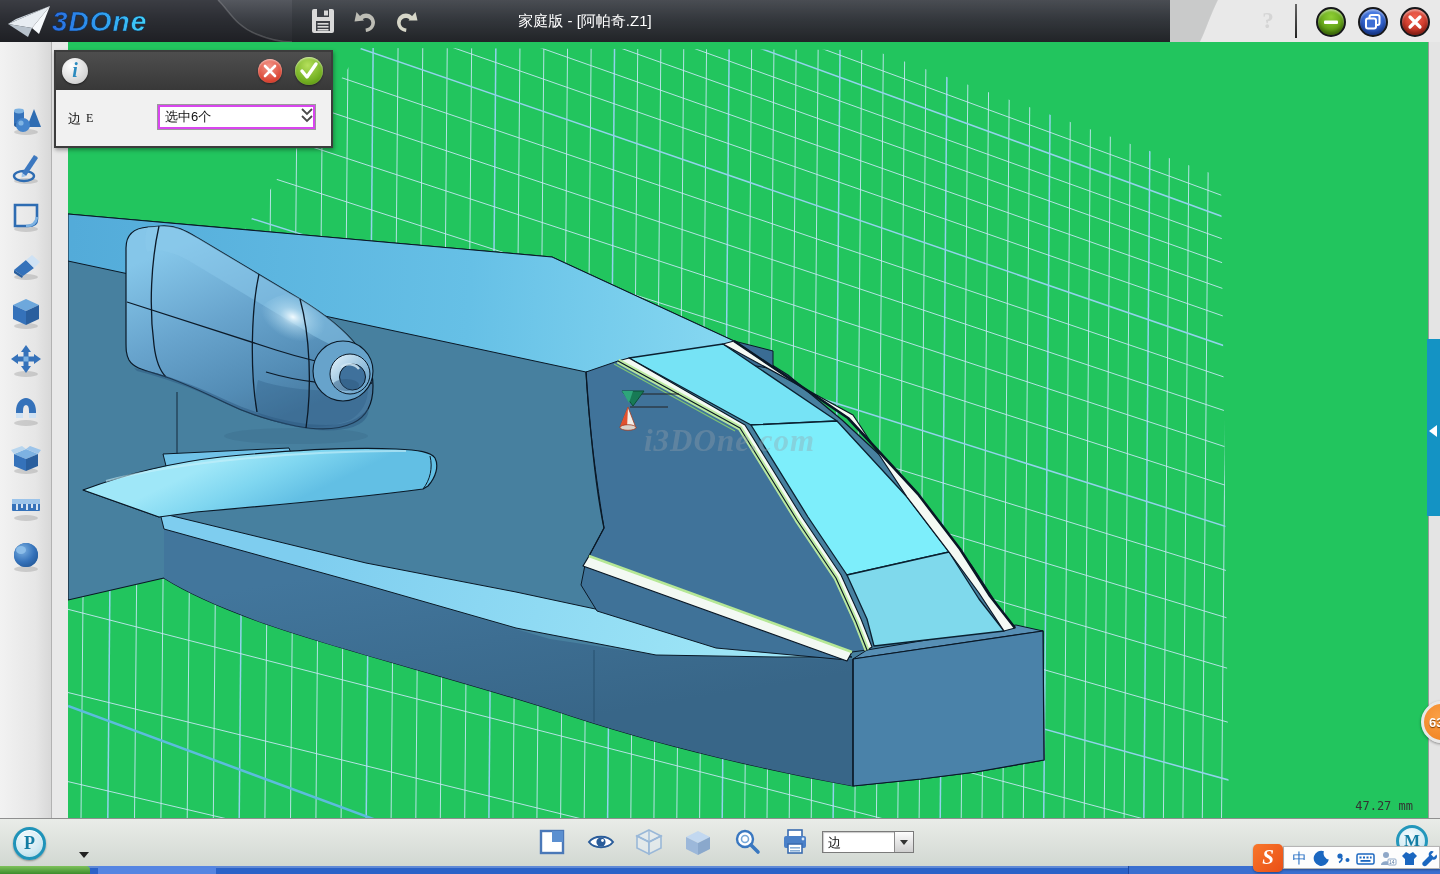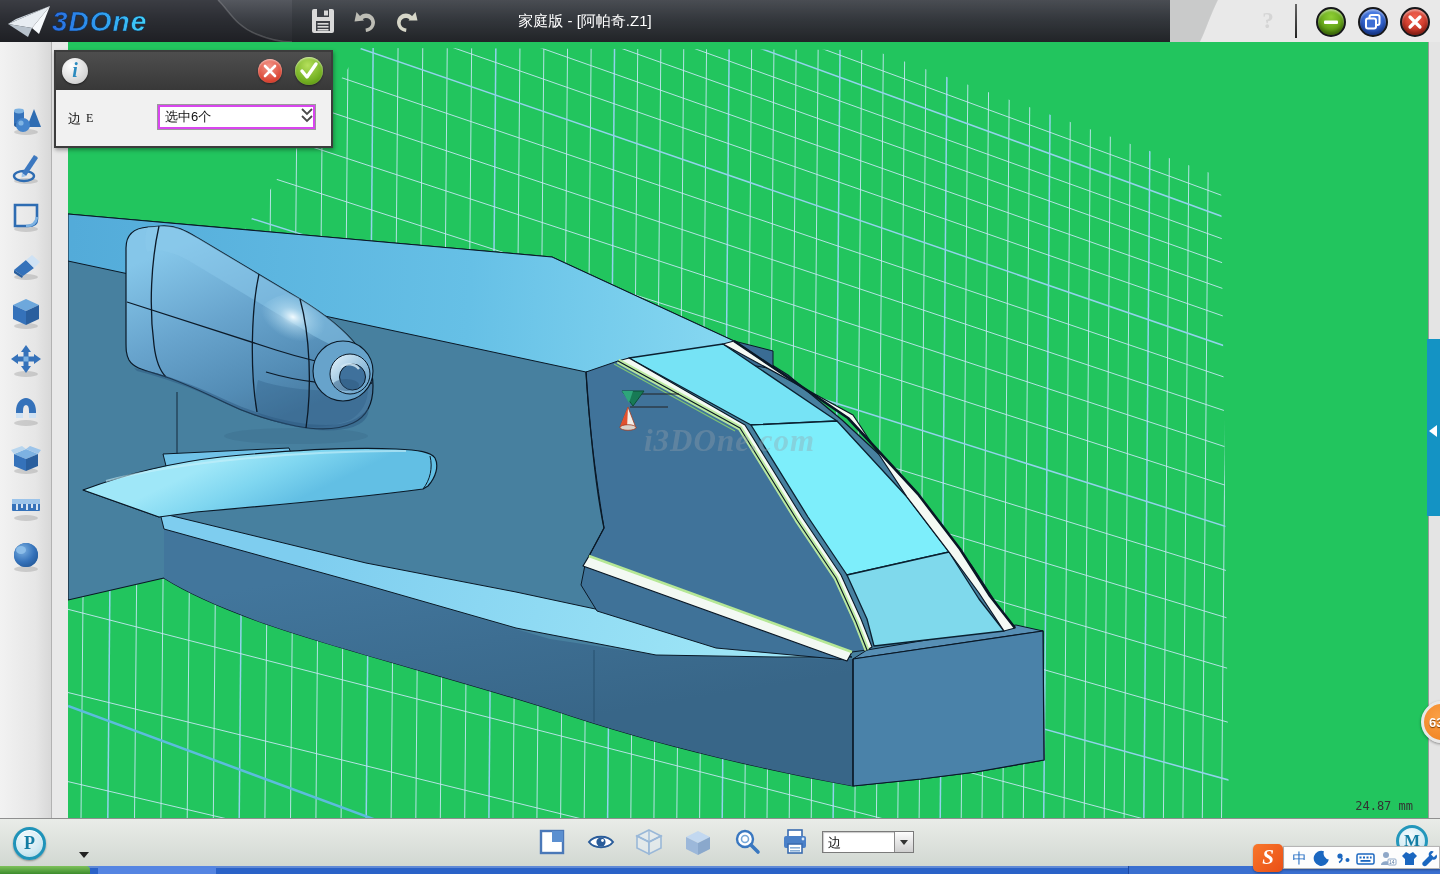--- a/index.html
+++ b/index.html
@@ -474,21 +474,21 @@
         <line x1="621" y1="394" x2="663" y2="394" stroke="#222" stroke-width="1"></line>
         <line x1="614" y1="407" x2="652" y2="407" stroke="#222" stroke-width="1"></line>
         <polygon points="606,391 628,391 617,406" fill="#177a55" stroke="#0c4f36" stroke-width="1"></polygon>
         <polygon points="606,391 617,391 613,403" fill="#2ea57a"></polygon>
         <polygon points="612,407 620,428 604,427" fill="#f3efe9" stroke="#a33a20" stroke-width=".8"></polygon>
         <polygon points="612,407 611,428 604,427" fill="#e2512e"></polygon>
         <ellipse cx="612" cy="427.5" rx="8" ry="2.8" fill="#d8d2ca" stroke="#a33a20" stroke-width=".8"></ellipse>
       </g>
     </g>
   </svg>
-  <div id="measure-label">24.87 mm</div>
+  <div id="measure-label">47.27 mm</div>
 </div>
 
 <div id="right-strip"></div>
 <div id="side-tab">
     <div class="arr"></div>
   </div>
 <div id="notify-badge">63</div>
 
 <div id="dialog">
   <div id="dialog-header">

